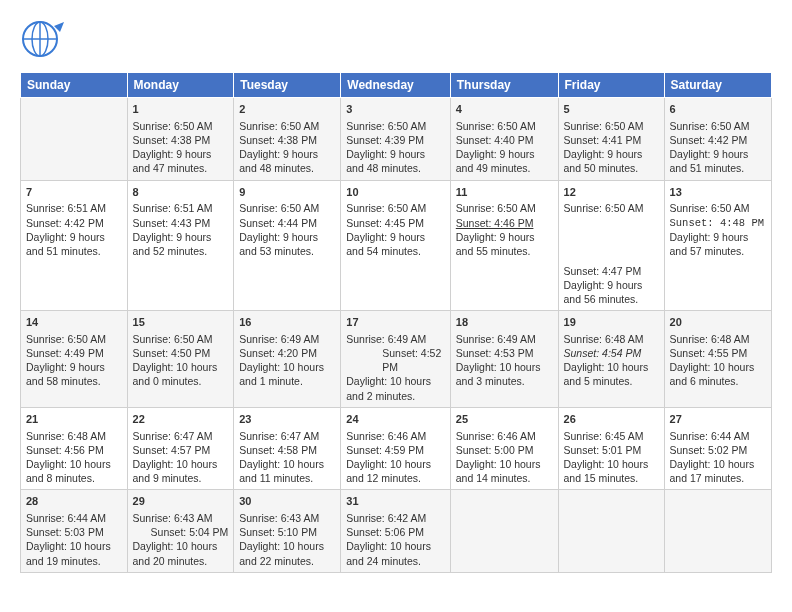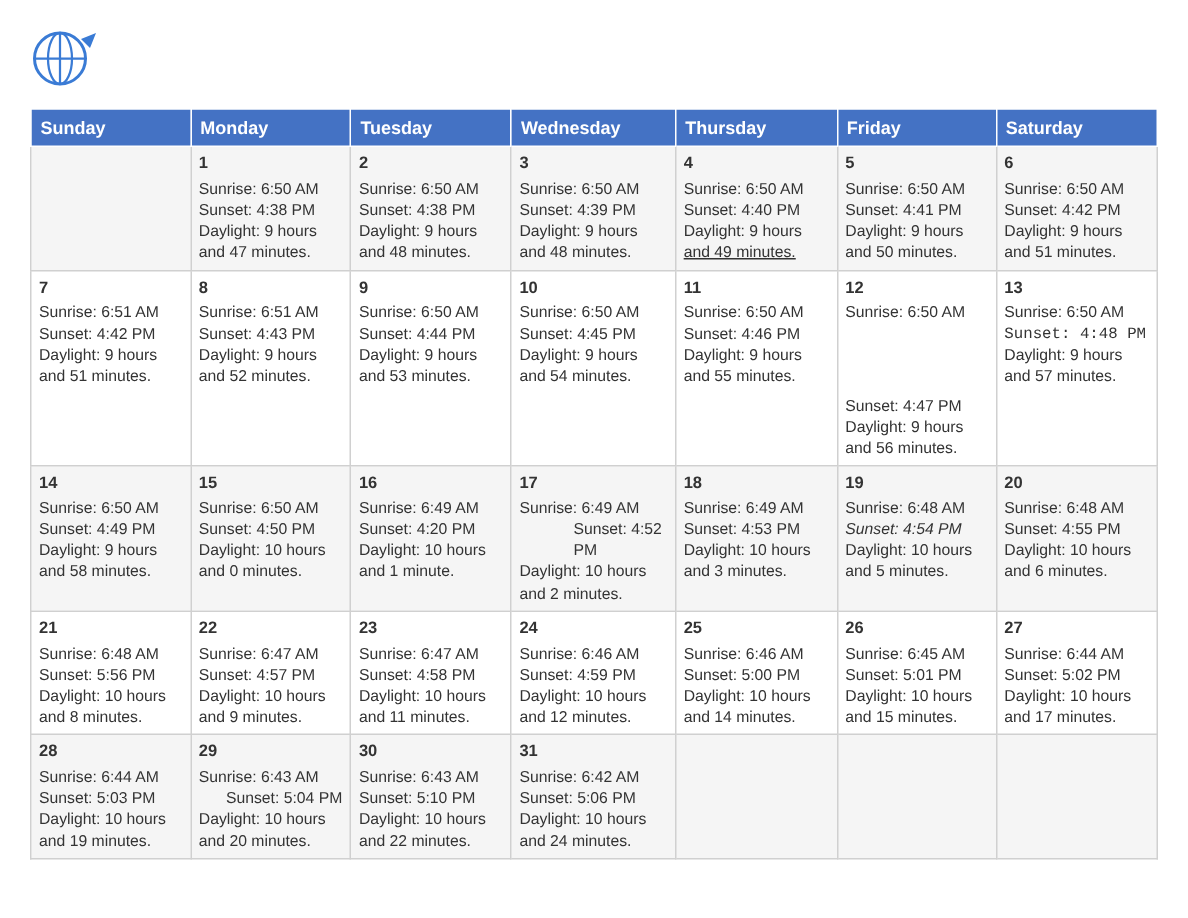--- a/index.html
+++ b/index.html
@@ -157,21 +157,21 @@
             <span style="display: block;">Sunrise: 6:50 AM</span>
             <span style="display: block;">Sunset: 4:39 PM</span>
             <span style="display: block;">Daylight: 9 hours</span>
             <span style="display: block;">and 48 minutes.</span>
           </td>
           <td>
             <span class="day-number">4</span>
             <span style="display: block;">Sunrise: 6:50 AM</span>
             <span style="display: block;">Sunset: 4:40 PM</span>
             <span style="display: block;">Daylight: 9 hours</span>
-            <span style="display: block; text-decoration: underline;">and 49 minutes.</span>
+            <span style="display: block;">and 49 minutes.</span>
           </td>
           <td>
             <span class="day-number">5</span>
             <span style="display: block;">Sunrise: 6:50 AM</span>
             <span style="display: block;">Sunset: 4:41 PM</span>
             <span style="display: block;">Daylight: 9 hours</span>
             <span style="display: block;">and 50 minutes.</span>
           </td>
           <td>
             <span class="day-number">6</span>
@@ -206,21 +206,21 @@
           <td>
             <span class="day-number">10</span>
             <span style="display: block;">Sunrise: 6:50 AM</span>
             <span style="display: block;">Sunset: 4:45 PM</span>
             <span style="display: block;">Daylight: 9 hours</span>
             <span style="display: block;">and 54 minutes.</span>
           </td>
           <td>
             <span class="day-number">11</span>
             <span style="display: block;">Sunrise: 6:50 AM</span>
-            <span style="display: block;">Sunset: 4:46 PM</span>
+            <span style="display: block; text-decoration: underline;">Sunset: 4:46 PM</span>
             <span style="display: block;">Daylight: 9 hours</span>
             <span style="display: block;">and 55 minutes.</span>
           </td>
           <td>
             <span class="day-number">12</span>
             <span style="display: block;">Sunrise: 6:50 AM</span>
             <span style="display: block; margin-top: 48px;">Sunset: 4:47 PM</span>
             <span style="display: block;">Daylight: 9 hours</span>
             <span style="display: block;">and 56 minutes.</span>
           </td>
@@ -280,21 +280,21 @@
             <span style="display: block;">Sunrise: 6:48 AM</span>
             <span style="display: block;">Sunset: 4:55 PM</span>
             <span style="display: block;">Daylight: 10 hours</span>
             <span style="display: block;">and 6 minutes.</span>
           </td>
         </tr>
         <tr>
           <td>
             <span class="day-number">21</span>
             <span style="display: block;">Sunrise: 6:48 AM</span>
-            <span style="display: block;">Sunset: 5:56 PM</span>
+            <span style="display: block;">Sunset: 4:56 PM</span>
             <span style="display: block;">Daylight: 10 hours</span>
             <span style="display: block;">and 8 minutes.</span>
           </td>
           <td>
             <span class="day-number">22</span>
             <span style="display: block;">Sunrise: 6:47 AM</span>
             <span style="display: block;">Sunset: 4:57 PM</span>
             <span style="display: block;">Daylight: 10 hours</span>
             <span style="display: block;">and 9 minutes.</span>
           </td>

